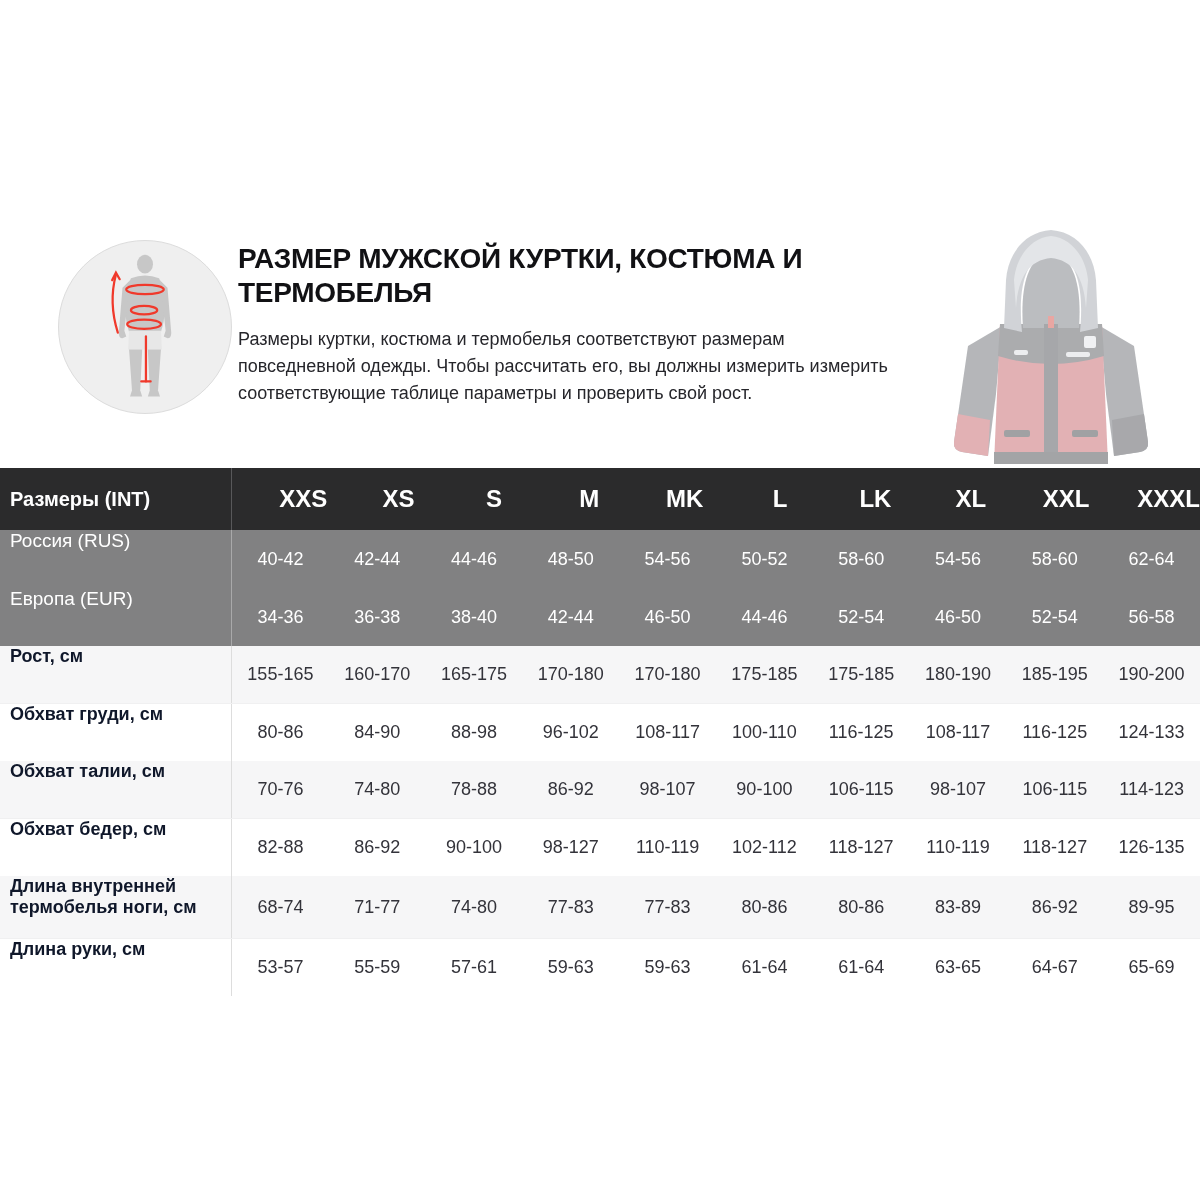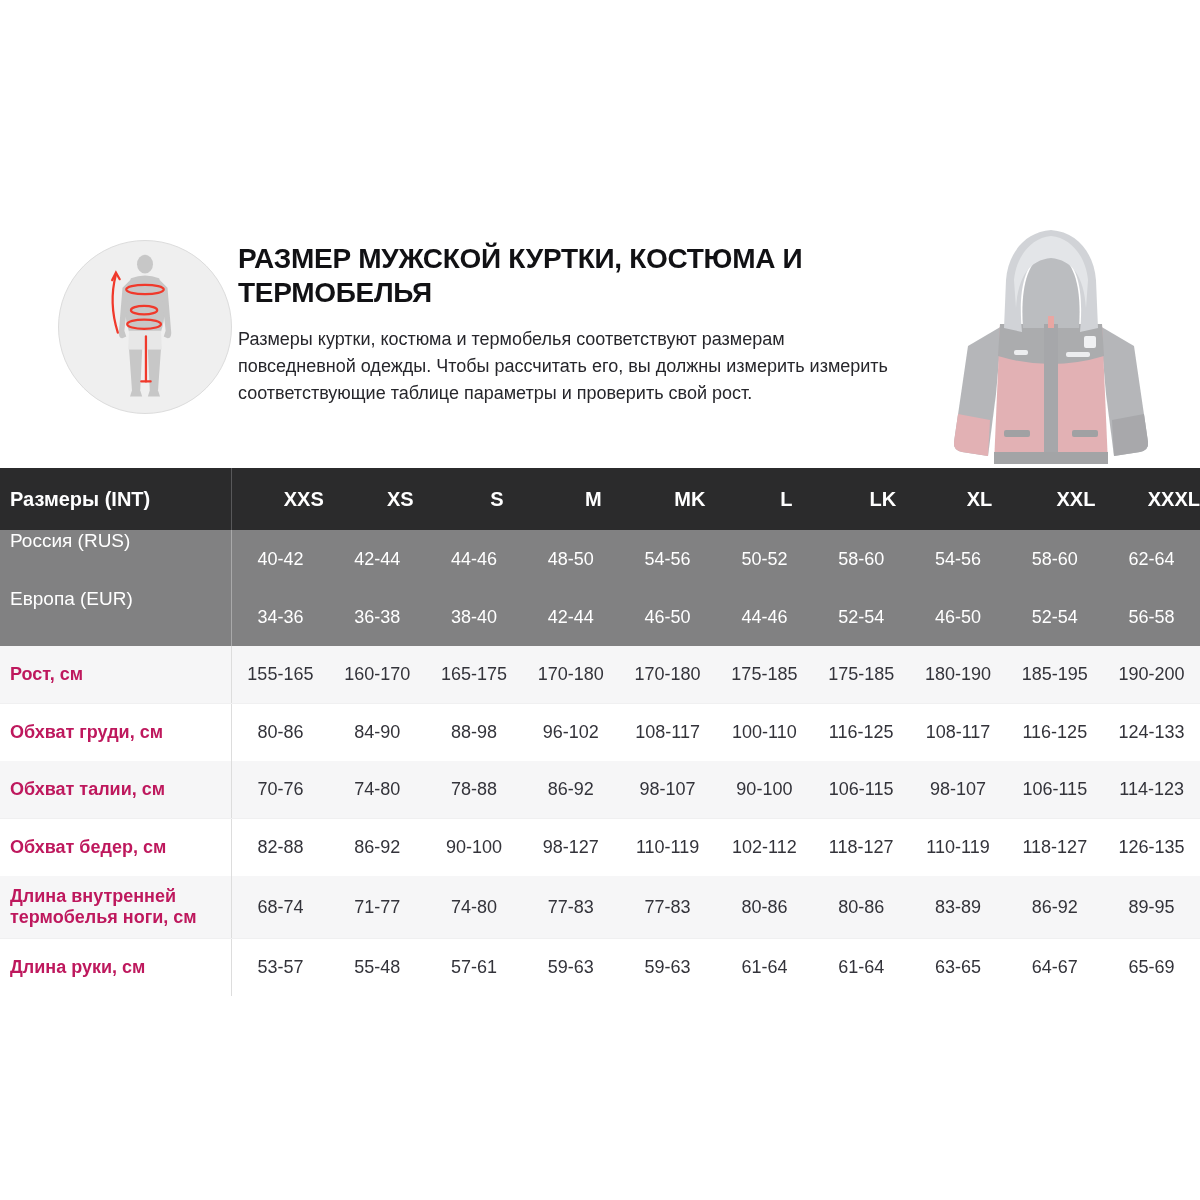--- a/index.html
+++ b/index.html
@@ -28,31 +28,31 @@
   .jacket-wrap{position:absolute;right:36px;top:-6px;width:226px;height:246px;}
 
   
   .size-table{position:absolute;left:0;top:468px;width:1200px;}
   .trow{display:grid;grid-template-columns:232px repeat(10,1fr);align-items:center;}
   .trow .lbl{padding-left:10px;text-align:left;}
   .trow .val{text-align:center;}
 
   .trow.head{background:#2b2b2c;color:#ffffff;height:62px;font-weight:bold;gap:47px;}
   .trow.head .lbl{font-size:20px;}
-  .trow.head .val{font-size:20px;}
+  .trow.head .val{font-size:24px;}
   .trow.head .lbl{border-right:1px solid #58585a;height:100%;display:flex;align-items:center;}
 
   .trow.gray{background:#818182;color:#ffffff;height:58px;font-size:18px;}
   .trow.gray .lbl{font-size:19px;border-right:1px solid #a9a9aa;height:100%;display:flex;align-items:flex-start;}
 
   .trow.light{background:#f6f6f7;color:#33333a;height:57px;font-size:18px;}
   .trow.white{background:#ffffff;color:#33333a;height:57px;font-size:18px;border-top:1px solid #f0f0f1;}
   .trow.light .lbl,.trow.white .lbl{
-    font-weight:bold;color:#be185d;font-size:18px;line-height:21px;
-    border-right:1px solid #dddddd;height:100%;display:flex;align-items:center;
+    font-weight:bold;color:#0f172a;font-size:18px;line-height:21px;
+    border-right:1px solid #dddddd;height:100%;display:flex;align-items:flex-start;
   }
   .trow.tall{height:62px;}
   .trow .lbl .lbl-inner{padding-right:18px;}
 </style>
 </head>
 <body>
 
 <div class="page">
 
   <div class="intro">
@@ -248,21 +248,21 @@
       <div class="val">83-89</div>
       <div class="val">86-92</div>
       <div class="val">89-95</div>
     </div>
 
     <div class="trow white">
       <div class="lbl">
           <span class="lbl-inner">Длина руки, см</span>
         </div>
       <div class="val">53-57</div>
-      <div class="val">55-48</div>
+      <div class="val">55-59</div>
       <div class="val">57-61</div>
       <div class="val">59-63</div>
       <div class="val">59-63</div>
       <div class="val">61-64</div>
       <div class="val">61-64</div>
       <div class="val">63-65</div>
       <div class="val">64-67</div>
       <div class="val">65-69</div>
     </div>
 

